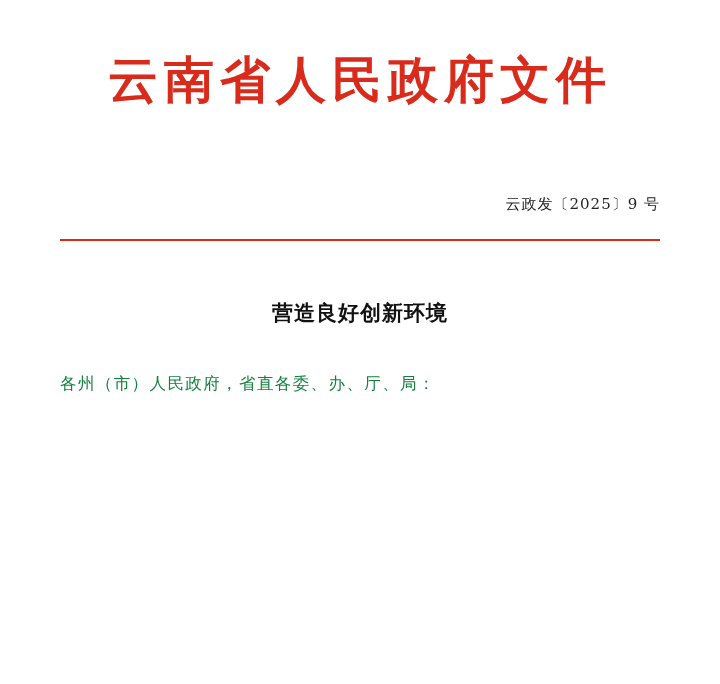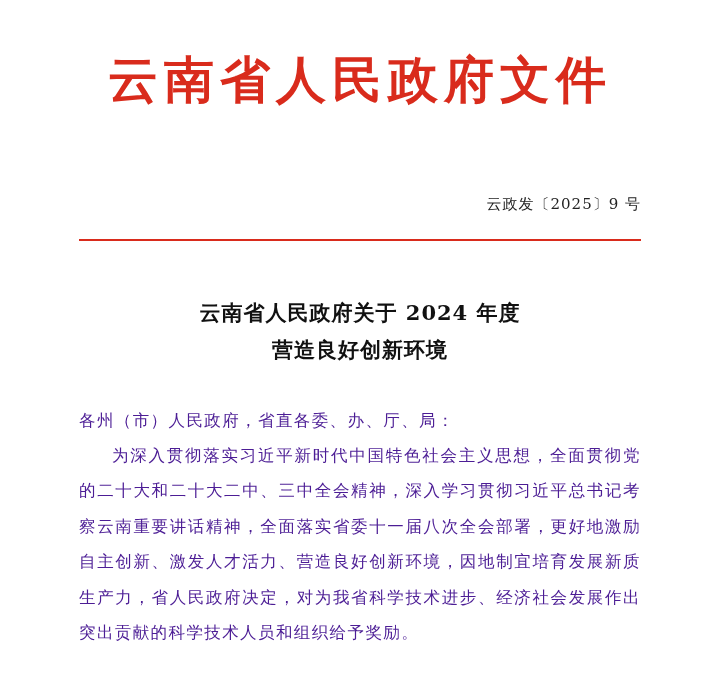--- a/index.html
+++ b/index.html
@@ -11,21 +11,21 @@
     width: 720px;
     height: 684px;
     font-family: "DejaVu Serif", "Liberation Serif", serif;
     color: #1a1a1a;
     overflow: hidden;
   }
   .page {
     width: 720px;
     height: 684px;
     box-sizing: border-box;
-    padding: 0 79px;
+    padding: 0 60px;
     position: relative;
     background: #fff;
   }
   .masthead {
     text-align: center;
     color: #d92b1c;
     font-size: 50px;
     font-weight: bold;
     letter-spacing: 6px;
     line-height: 1.1;
@@ -56,21 +56,21 @@
     color: #111;
   }
   .title-line {
     display: block;
   }
   .body-block {
     margin-top: 34px;
     font-size: 16.5px;
     line-height: 2.15;
     letter-spacing: 1.4px;
-    color: #4c1d95;
+    color: #15803d;
     text-align: justify;
   }
   .para {
     margin: 0;
   }
   .para.indent {
     text-indent: 2em;
   }
 </style>
 </head>
@@ -78,22 +78,20 @@
 
 <div class="page">
 
   <div class="masthead">云南省人民政府文件</div>
 
   <div class="doc-number">云政发〔2025〕9 号</div>
 
   <div class="red-rule"></div>
 
   <div class="title-block">
-    <span class="title-line">云南省人民政府关于 2024 年度</span>
     <span class="title-line">营造良好创新环境</span>
   </div>
 
   <div class="body-block">
     <p class="para">各州（市）人民政府，省直各委、办、厅、局：</p>
-    <p class="para indent">为深入贯彻落实习近平新时代中国特色社会主义思想，全面贯彻党的二十大和二十大二中、三中全会精神，深入学习贯彻习近平总书记考察云南重要讲话精神，全面落实省委十一届八次全会部署，更好地激励自主创新、激发人才活力、营造良好创新环境，因地制宜培育发展新质生产力，省人民政府决定，对为我省科学技术进步、经济社会发展作出突出贡献的科学技术人员和组织给予奖励。</p>
   </div>
 
 </div>
 
 </body></html>

